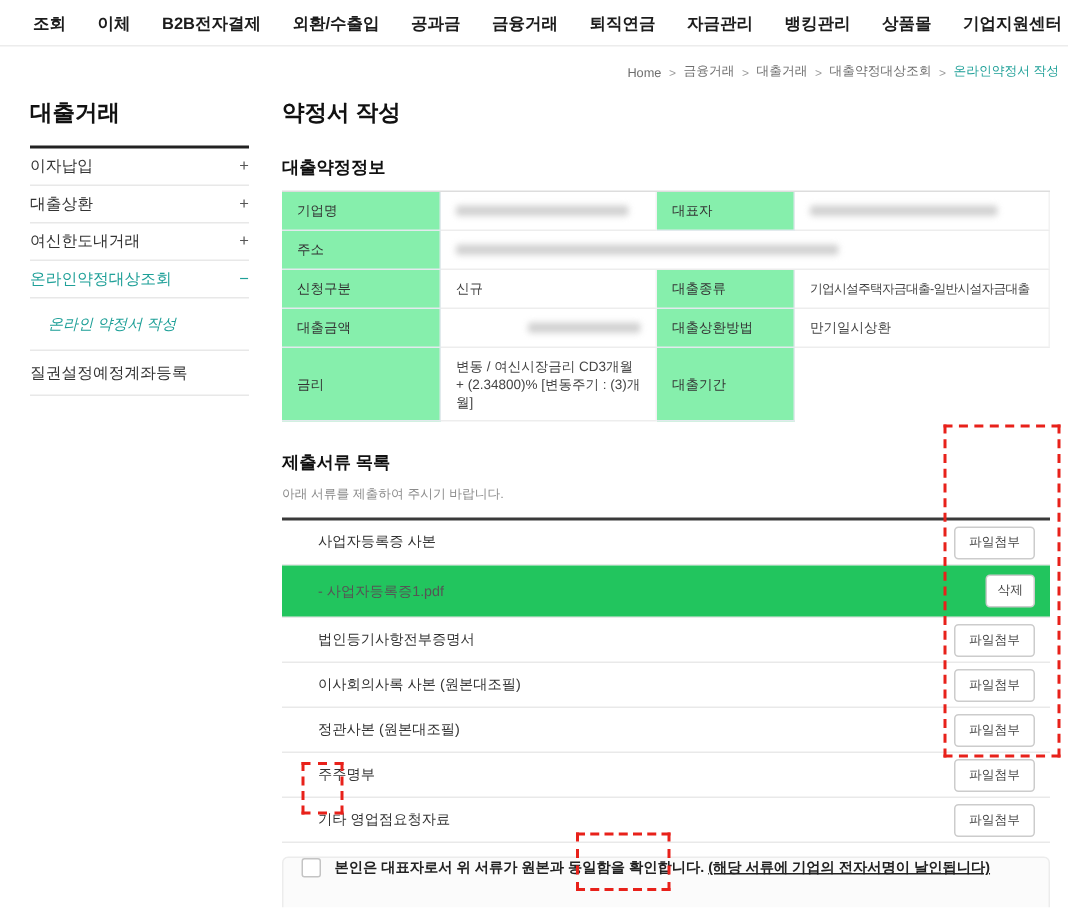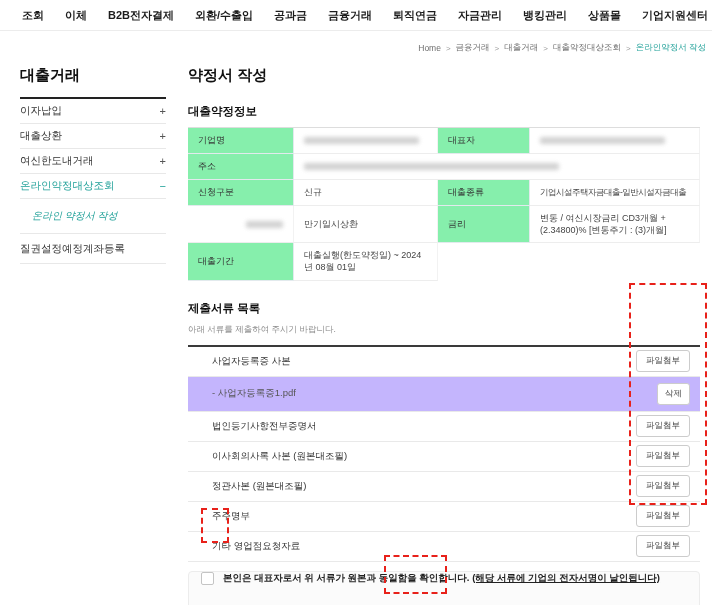--- a/index.html
+++ b/index.html
@@ -42,21 +42,21 @@
   .lt-value { padding:6px 10px; font-size:9px; line-height:1.35; color:#444; display:flex; align-items:center;
               border-bottom:1px solid #ededed; border-right:1px solid #f2f2f2; }
   .span3 { grid-column:2 / 5; }
   .tight { font-size:8.5px; letter-spacing:-0.5px; white-space:nowrap; }
   .blur-strip { height:7px; border-radius:2px; background:#c6c6c6; filter:blur(2px); opacity:.8; }
 
   .docs-subtitle { font-size:8.5px; color:#8a8a8a; margin-top:4px; margin-bottom:9px; }
   .doc-list { border-top:2px solid #3a3a3a; }
   .doc-row { display:flex; justify-content:space-between; align-items:center; height:30px;
              border-bottom:1px solid #e9e9e9; padding:0 10px 0 24px; font-size:9.5px; color:#333; }
-  .doc-row.file { background:#c4b5fd; height:35px; color:#555; }
+  .doc-row.file { background:#22c55e; height:35px; color:#555; }
   .btn-attach, .btn-delete { font-size:8.5px; color:#444; background:#fff; border:1px solid #ccc;
              border-radius:3px; padding:4px 9px; cursor:pointer; white-space:nowrap; }
   .btn-delete { padding:4px 7px; }
 
   .confirm-panel { margin-top:9px; background:#fbfbfb; border:1px solid #ececec; border-radius:4px;
                    height:50px; display:flex; padding:0 12px; gap:9px; }
   .checkbox { width:13px; height:13px; background:#fff; border:1px solid #c4c4c4; border-radius:2px;
               flex:none; cursor:pointer; }
   .confirm-text { font-size:9.5px; font-weight:bold; color:#222; }
   .confirm-em { text-decoration:underline; }
@@ -145,29 +145,30 @@
       <div class="lt-label">주소</div>
       <div class="lt-value span3">
           <span class="blur-strip" style="width:255px"></span>
         </div>
 
       <div class="lt-label">신청구분</div>
       <div class="lt-value">신규</div>
       <div class="lt-label">대출종류</div>
       <div class="lt-value tight">기업시설주택자금대출-일반시설자금대출</div>
 
+      <div class="lt-label">대출금액</div>
       <div class="lt-value">
           <span class="blur-strip" style="width:85px; margin-left:48px"></span>
         </div>
+      <div class="lt-label">대출상환방법</div>
       <div class="lt-value">만기일시상환</div>
 
       <div class="lt-label">금리</div>
       <div class="lt-value">변동 / 여신시장금리 CD3개월 + (2.34800)% [변동주기 : (3)개월]</div>
       <div class="lt-label">대출기간</div>
-      <div class="lt-value">대출실행(한도약정일) ~ 2024년 08월 01일</div>
     </div>
 
     <div class="section-title">제출서류 목록</div>
     <div class="docs-subtitle">아래 서류를 제출하여 주시기 바랍니다.</div>
 
     <div class="doc-list">
       <div class="doc-row">
         <span>사업자등록증 사본</span>
         <button class="btn-attach">파일첨부</button>
       </div>

